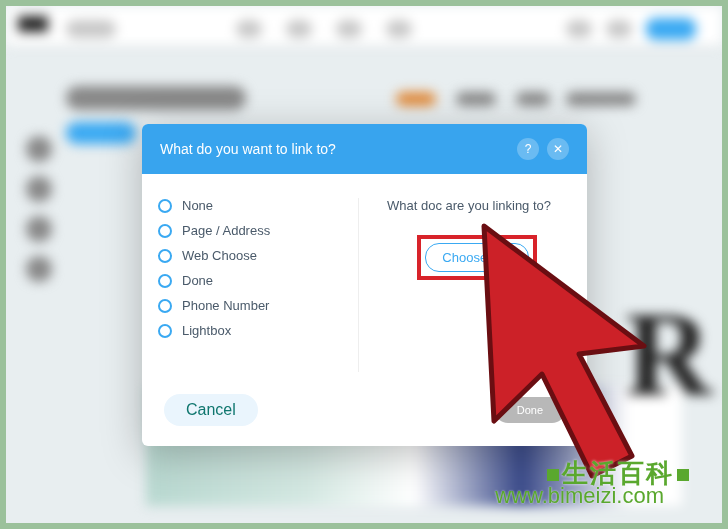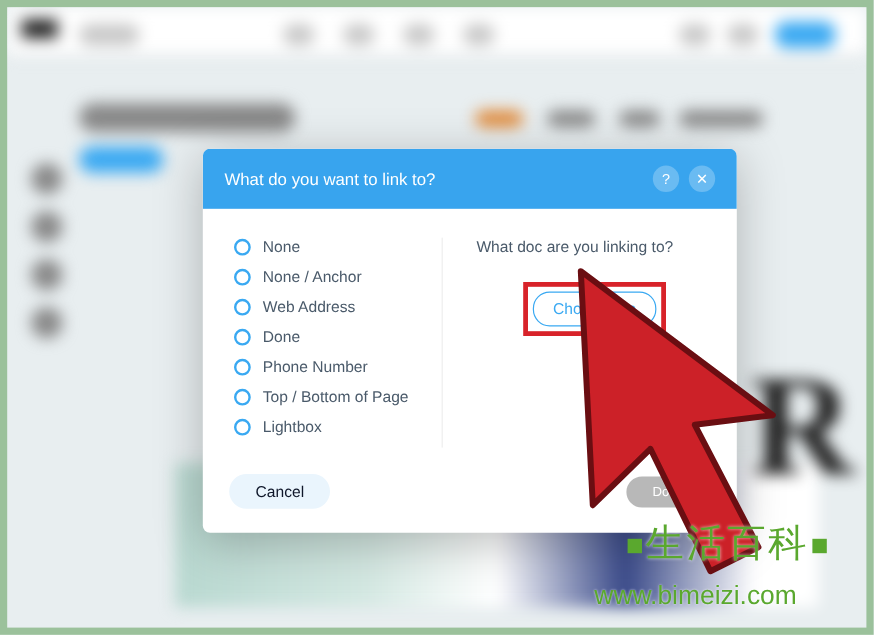--- a/index.html
+++ b/index.html
@@ -76,21 +76,21 @@
       right: 10px; top: 280px;
       font-size: 120px;
       font-family: Georgia, serif;
       color: #222;
       font-weight: bold;
     }
 
     
     .dialog {
       position: absolute;
-      top: 118px; left: 163px;
+      top: 118px; left: 136px;
       width: 445px;
       background: #fff;
       border-radius: 6px;
       box-shadow: 0 8px 40px rgba(0,0,0,0.25);
       overflow: hidden;
     }
     .dialog-header {
       background: #38a4ee;
       color: #fff;
       padding: 14px 18px;
@@ -113,22 +113,22 @@
       justify-content: center;
       font-size: 12px;
       cursor: pointer;
     }
     .dialog-body {
       display: flex;
       padding: 24px 0 12px 0;
       min-height: 210px;
     }
     .left-pane {
-      width: 200px;
-      padding-left: 26px;
+      width: 217px;
+      padding-left: 16px;
       border-right: 1px solid #eee;
     }
     .right-pane {
       flex: 1;
       padding-left: 28px;
       padding-right: 20px;
     }
     .radio-item {
       display: flex;
       align-items: center;
@@ -176,26 +176,26 @@
       border-radius: 14px;
       cursor: pointer;
     }
     .dialog-footer {
       display: flex;
       justify-content: space-between;
       align-items: center;
       padding: 10px 22px 20px 22px;
     }
     .btn-cancel {
-      color: #0f172a;
+      color: #0f766e;
       background: #eaf5fd;
       border: none;
       padding: 7px 22px;
       border-radius: 16px;
-      font-size: 13px;
+      font-size: 16px;
       cursor: pointer;
     }
     .btn-done {
       color: #fff;
       background: #b8b8b8;
       border: none;
       padding: 7px 22px;
       border-radius: 16px;
       font-size: 11px;
       cursor: pointer;
@@ -205,23 +205,23 @@
     .cursor-arrow {
       position: absolute;
       top: 200px; left: 458px;
       width: 240px; height: 280px;
       pointer-events: none;
     }
 
     
     .watermark-main {
       position: absolute;
-      right: 30px; bottom: 48px;
-      font-size: 32px;
-      font-weight: normal;
+      right: 30px; bottom: 32px;
+      font-size: 26px;
+      font-weight: bold;
       color: #5aa82e;
       letter-spacing: 2px;
       font-family: "SimHei", sans-serif;
       text-shadow: 0 0 3px rgba(255,255,255,0.8);
     }
     .watermark-sub {
       position: absolute;
       right: 58px; bottom: 14px;
       font-size: 22px;
       color: #5aa82e;
@@ -277,37 +277,33 @@
       </div>
     </div>
     <div class="dialog-body">
       <div class="left-pane">
         <div class="radio-item">
           <span class="radio-circle"></span>
           <span>None</span>
         </div>
         <div class="radio-item">
           <span class="radio-circle"></span>
-          <span>None / Anchor</span>
-        </div>
-        <div class="radio-item">
-          <span class="radio-circle"></span>
-          <span>Web Address</span>
+          <span>Page / Address</span>
+        </div>
+        <div class="radio-item">
+          <span class="radio-circle"></span>
+          <span>Web Choose</span>
         </div>
         <div class="radio-item">
           <span class="radio-circle"></span>
           <span>Done</span>
         </div>
         <div class="radio-item">
           <span class="radio-circle"></span>
           <span>Phone Number</span>
-        </div>
-        <div class="radio-item">
-          <span class="radio-circle"></span>
-          <span>Top / Bottom of Page</span>
         </div>
         <div class="radio-item">
           <span class="radio-circle"></span>
           <span>Lightbox</span>
         </div>
       </div>
       <div class="right-pane">
         <div class="right-title">What doc are you linking to?</div>
         <div class="choose-file-wrap">
           <div class="choose-file-highlight">

